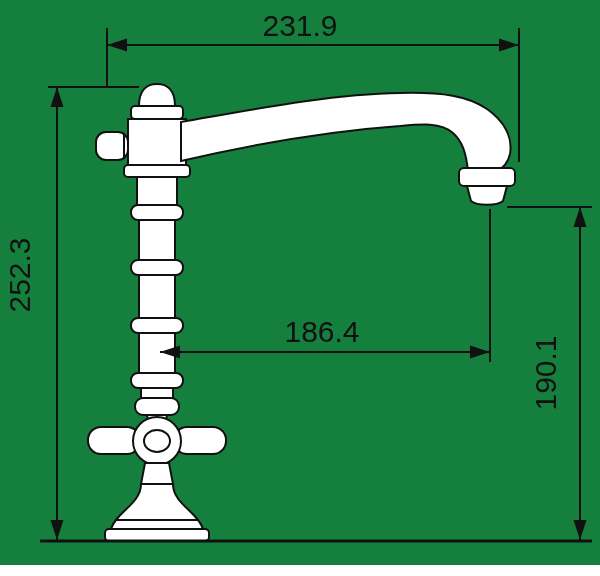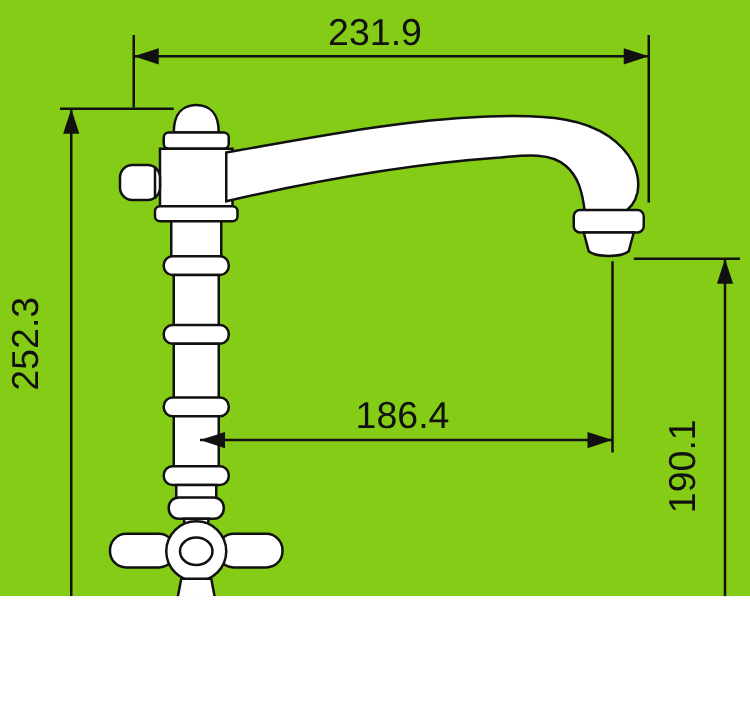--- a/index.html
+++ b/index.html
@@ -1,16 +1,16 @@
 <!DOCTYPE html>
 <html><head>
 <meta charset="utf-8">
 <style>
   html,body{margin:0;padding:0;background:#ffffff;}
-  .stage{position:relative;width:600px;height:477px;background:#84cc16;overflow:hidden;
+  .stage{position:relative;width:600px;height:565px;background:#15803d;overflow:hidden;
          font-family:"Liberation Sans", sans-serif;}
   svg{display:block;}
   text{font-family:"Liberation Sans", sans-serif;font-size:30px;fill:#111;}
   .dim line{stroke:#111;stroke-width:2;fill:none;}
   .dim polygon{fill:#111;stroke:none;}
   .part{stroke:#111;stroke-width:2;fill:#ffffff;}
   .part-line{stroke:#111;stroke-width:2;fill:none;}
   .ground{stroke:#111;stroke-width:3;}
 </style>
 </head>

